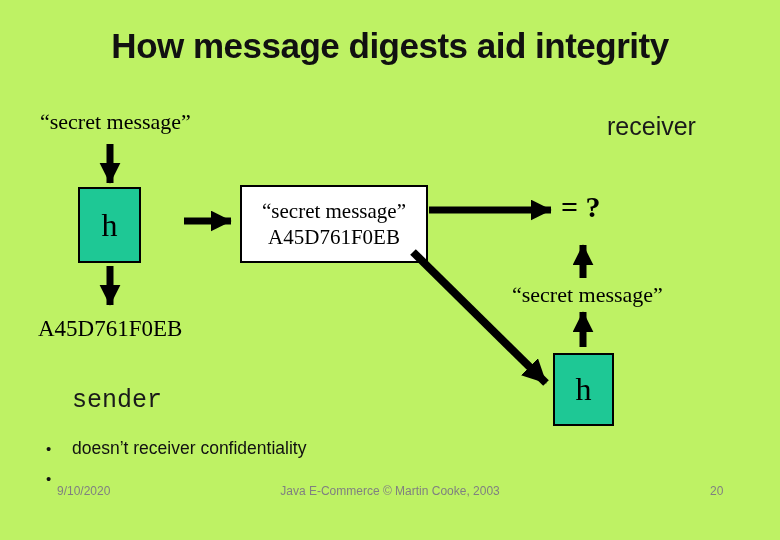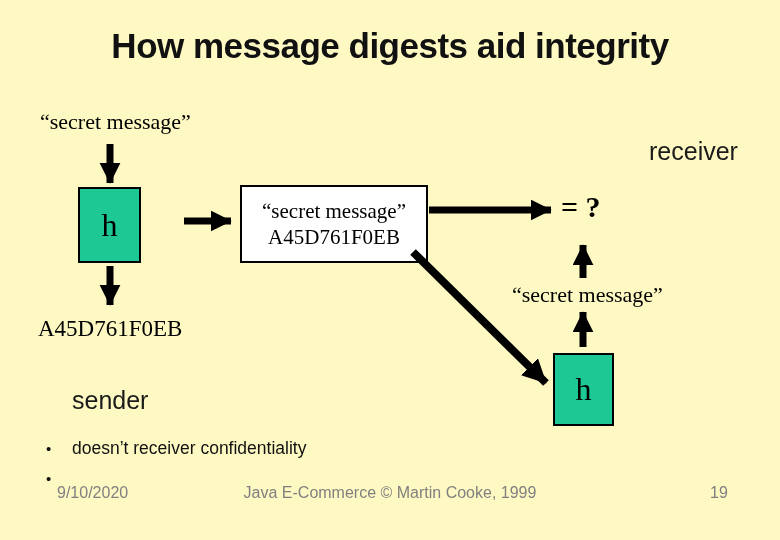--- a/index.html
+++ b/index.html
@@ -1,20 +1,20 @@
 <!DOCTYPE html>
 <html style="--hash-box-fill: #1ec895; --footer-text: #808080;"><head>
 <meta charset="utf-8">
 <style>
   html, body { margin: 0; padding: 0; background: #fff; }
   .slide {
     position: relative;
     width: 780px;
     height: 540px;
-    background: #fef9c3;
+    background: #bef264;
     overflow: hidden;
     font-family: "Liberation Sans", sans-serif;
     color: #000;
   }
   .abs { position: absolute; }
 
   .title {
     left: 0; top: 26px; width: 780px;
     text-align: center;
     font-size: 35px;
@@ -83,21 +83,21 @@
   }
   .bullet-dot {
     width: 10px;
     margin-right: 16px;
     font-size: 15px;
     flex: 0 0 auto;
   }
 
   .footer {
     left: 0; top: 484px; width: 736px; height: 20px;
-    font-size: 16px;
+    font-size: 12px;
     color: var(--footer-text, #808080);
   }
   .footer .date { position: absolute; left: 57px; top: 0; }
   .footer .credit { position: absolute; left: 0; top: 0; width: 780px; text-align: center; }
   .footer .pagenum { position: absolute; left: 710px; top: 0; }
 </style>
 </head>
 <body>
 
 <div class="slide">
@@ -105,28 +105,28 @@
   <div class="abs title">How message digests aid integrity</div>
 
   <div class="abs serif msg-label" style="left:40px; top:109px;">“secret message”</div>
 
   <div class="abs hash-box hash-box-sender">
     <span>h</span>
   </div>
 
   <div class="abs serif msg-label" style="left:38px; top:316px; font-size:23px;">A45D761F0EB</div>
 
-  <div class="abs role-label" style="left:72px; top:386px;">sender</div>
+  <div class="abs role-label" style="left:72px; top:386px;font-family:Liberation Mono, monospace;">sender</div>
 
   <div class="abs digest-box">
     <div>“secret message”</div>
     <div>A45D761F0EB</div>
   </div>
 
-  <div class="abs role-label" style="left:607px; top:137px;margin-left:42px;">receiver</div>
+  <div class="abs role-label" style="left:607px; top:112px;">receiver</div>
 
   <div class="abs serif compare">= ?</div>
 
   <div class="abs serif msg-label" style="left:512px; top:282px;">“secret message”</div>
 
   <div class="abs hash-box hash-box-receiver">
     <span>h</span>
   </div>
 
   <svg class="abs arrows-layer" width="780" height="540" viewBox="0 0 780 540">
@@ -163,17 +163,17 @@
       <span class="bullet-dot">•</span>
       <span>doesn’t receiver confidentiality</span>
     </li>
     <li>
       <span class="bullet-dot">•</span>
     </li>
   </ul>
 
   <div class="abs footer">
     <span class="date">9/10/2020</span>
-    <span class="credit">Java E-Commerce © Martin Cooke, 1999</span>
-    <span class="pagenum">19</span>
+    <span class="credit">Java E-Commerce © Martin Cooke, 2003</span>
+    <span class="pagenum">20</span>
   </div>
 
 </div>
 
 </body></html>

